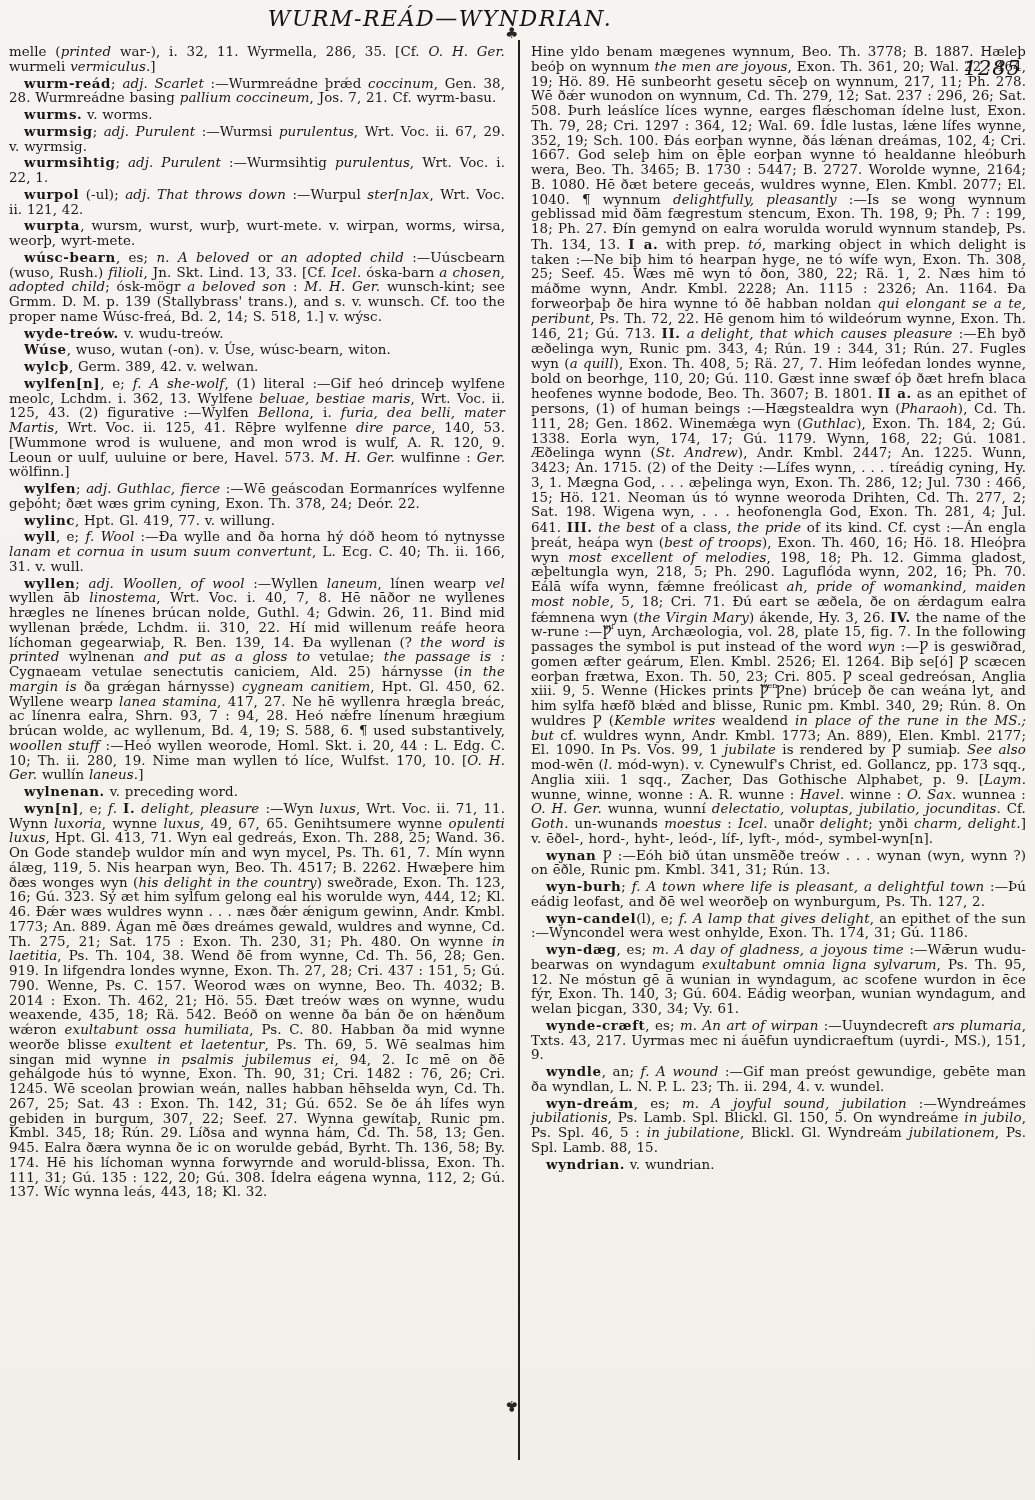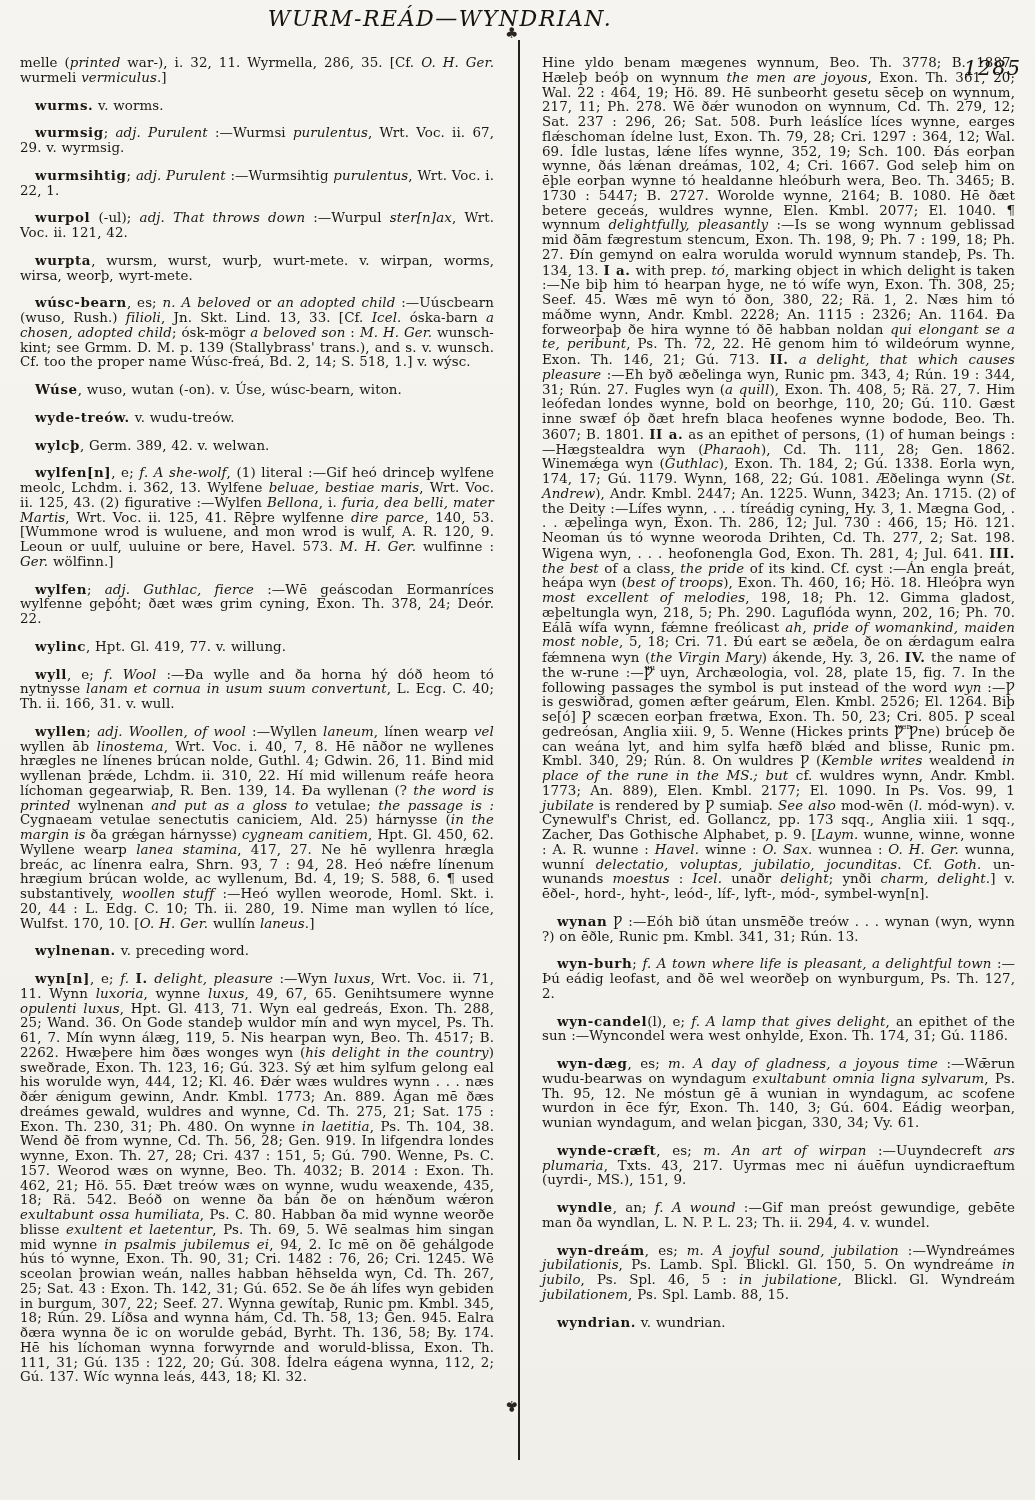--- a/index.html
+++ b/index.html
@@ -36,21 +36,21 @@
   .divider{
     position:absolute;left:518px;top:40px;height:1420px;width:1.5px;
     background:#24201c;
   }
   .ornament{
     position:absolute;left:505px;font-size:15px;color:#2a251f;
     font-family:"DejaVu Sans", sans-serif;line-height:1;
   }
   .ornament.top{top:26px;}
   .ornament.bottom{top:1398px;transform:rotate(180deg);}
-  .entry{margin:12px;text-indent:15px;}
+  .entry{margin:1px;text-indent:15px;}
   .entry.noindent{text-indent:0;}
   .entry b{font-weight:700;letter-spacing:0.6px;}
   .entry i{font-style:italic;}
   .supnote{
     display:inline-block;font-size:8px;line-height:0;width:0;
     overflow:visible;white-space:nowrap;
     transform:translate(1px,-7px);letter-spacing:0;
   }
 </style>
 </head>
@@ -61,28 +61,29 @@
     <div class="title">WURM-REÁD—WYNDRIAN.</div>
     <div class="pagenum">1285</div>
   </div>
 
   <div class="ornament top">♣</div>
   <div class="divider"></div>
   <div class="ornament bottom">♣</div>
 
   <div class="col col-left">
       <p class="entry noindent">melle (<i>printed</i> war-), i. 32, 11. Wyrmella, 286, 35. [Cf. <i>O. H. Ger.</i> wurmeli <i>vermiculus</i>.]</p>
+      <p class="entry"><b>wurm-reád</b>; <i>adj. Scarlet</i> :—Wurmreádne þrǽd <i>coccinum</i>, Gen. 38, 28. Wurmreádne basing <i>pallium coccineum</i>, Jos. 7, 21. Cf. wyrm-basu.</p>
       <p class="entry"><b>wurms.</b> v. worms.</p>
       <p class="entry"><b>wurmsig</b>; <i>adj. Purulent</i> :—Wurmsi <i>purulentus</i>, Wrt. Voc. ii. 67, 29. v. wyrmsig.</p>
       <p class="entry"><b>wurmsihtig</b>; <i>adj. Purulent</i> :—Wurmsihtig <i>purulentus</i>, Wrt. Voc. i. 22, 1.</p>
       <p class="entry"><b>wurpol</b> (-ul); <i>adj. That throws down</i> :—Wurpul <i>ster[n]ax</i>, Wrt. Voc. ii. 121, 42.</p>
       <p class="entry"><b>wurpta</b>, wursm, wurst, wurþ, wurt-mete. v. wirpan, worms, wirsa, weorþ, wyrt-mete.</p>
       <p class="entry"><b>wúsc-bearn</b>, es; <i>n. A beloved</i> or <i>an adopted child</i> :—Uúscbearn (wuso, Rush.) <i>filioli</i>, Jn. Skt. Lind. 13, 33. [Cf. <i>Icel.</i> óska-barn <i>a chosen, adopted child</i>; ósk-mögr <i>a beloved son</i> : <i>M. H. Ger.</i> wunsch-kint; see Grmm. D. M. p. 139 (Stallybrass' trans.), and s. v. wunsch. Cf. too the proper name Wúsc-freá, Bd. 2, 14; S. 518, 1.] v. wýsc.</p>
+      <p class="entry"><b>wyde-treów.</b> v. wudu-treów.</p>
       <p class="entry"><b>Wúse</b>, wuso, wutan (-on). v. Úse, wúsc-bearn, witon.</p>
-      <p class="entry"><b>wyde-treów.</b> v. wudu-treów.</p>
       <p class="entry"><b>wylcþ</b>, Germ. 389, 42. v. welwan.</p>
       <p class="entry"><b>wylfen[n]</b>, e; <i>f. A she-wolf</i>, (1) literal :—Gif heó drinceþ wylfene meolc, Lchdm. i. 362, 13. Wylfene <i>beluae, bestiae maris</i>, Wrt. Voc. ii. 125, 43. (2) figurative :—Wylfen <i>Bellona</i>, i. <i>furia, dea belli, mater Martis</i>, Wrt. Voc. ii. 125, 41. Rēþre wylfenne <i>dire parce</i>, 140, 53. [Wummone wrod is wuluene, and mon wrod is wulf, A. R. 120, 9. Leoun or uulf, uuluine or bere, Havel. 573. <i>M. H. Ger.</i> wulfinne : <i>Ger.</i> wölfinn.]</p>
       <p class="entry"><b>wylfen</b>; <i>adj. Guthlac, fierce</i> :—Wē geáscodan Eormanríces wylfenne geþóht; ðæt wæs grim cyning, Exon. Th. 378, 24; Deór. 22.</p>
       <p class="entry"><b>wylinc</b>, Hpt. Gl. 419, 77. v. willung.</p>
       <p class="entry"><b>wyll</b>, e; <i>f. Wool</i> :—Ða wylle and ða horna hý dóð heom tó nytnysse <i>lanam et cornua in usum suum convertunt</i>, L. Ecg. C. 40; Th. ii. 166, 31. v. wull.</p>
       <p class="entry"><b>wyllen</b>; <i>adj. Woollen, of wool</i> :—Wyllen <i>laneum</i>, línen wearp <i>vel</i> wyllen āb <i>linostema</i>, Wrt. Voc. i. 40, 7, 8. Hē nāðor ne wyllenes hrægles ne línenes brúcan nolde, Guthl. 4; Gdwin. 26, 11. Bind mid wyllenan þrǽde, Lchdm. ii. 310, 22. Hí mid willenum reáfe heora líchoman gegearwiaþ, R. Ben. 139, 14. Ða wyllenan (? <i>the word is printed</i> wylnenan <i>and put as a gloss to</i> vetulae; <i>the passage is :</i> Cygnaeam vetulae senectutis caniciem, Ald. 25) hárnysse (<i>in the margin is</i> ða grǽgan hárnysse) <i>cygneam canitiem</i>, Hpt. Gl. 450, 62. Wyllene wearp <i>lanea stamina</i>, 417, 27. Ne hē wyllenra hrægla breác, ac línenra ealra, Shrn. 93, 7 : 94, 28. Heó nǽfre línenum hrægium brúcan wolde, ac wyllenum, Bd. 4, 19; S. 588, 6. ¶ used substantively, <i>woollen stuff</i> :—Heó wyllen weorode, Homl. Skt. i. 20, 44 : L. Edg. C. 10; Th. ii. 280, 19. Nime man wyllen tó líce, Wulfst. 170, 10. [<i>O. H. Ger.</i> wullín <i>laneus</i>.]</p>
       <p class="entry"><b>wylnenan.</b> v. preceding word.</p>
       <p class="entry"><b>wyn[n]</b>, e; <i>f.</i> <b>I.</b> <i>delight, pleasure</i> :—Wyn <i>luxus</i>, Wrt. Voc. ii. 71, 11. Wynn <i>luxoria</i>, wynne <i>luxus</i>, 49, 67, 65. Genihtsumere wynne <i>opulenti luxus</i>, Hpt. Gl. 413, 71. Wyn eal gedreás, Exon. Th. 288, 25; Wand. 36. On Gode standeþ wuldor mín and wyn mycel, Ps. Th. 61, 7. Mín wynn álæg, 119, 5. Nis hearpan wyn, Beo. Th. 4517; B. 2262. Hwæþere him ðæs wonges wyn (<i>his delight in the country</i>) sweðrade, Exon. Th. 123, 16; Gú. 323. Sý æt him sylfum gelong eal his worulde wyn, 444, 12; Kl. 46. Ðǽr wæs wuldres wynn . . . næs ðǽr ǽnigum gewinn, Andr. Kmbl. 1773; An. 889. Ágan mē ðæs dreámes gewald, wuldres and wynne, Cd. Th. 275, 21; Sat. 175 : Exon. Th. 230, 31; Ph. 480. On wynne <i>in laetitia</i>, Ps. Th. 104, 38. Wend ðē from wynne, Cd. Th. 56, 28; Gen. 919. In lifgendra londes wynne, Exon. Th. 27, 28; Cri. 437 : 151, 5; Gú. 790. Wenne, Ps. C. 157. Weorod wæs on wynne, Beo. Th. 4032; B. 2014 : Exon. Th. 462, 21; Hö. 55. Ðæt treów wæs on wynne, wudu weaxende, 435, 18; Rä. 542. Beóð on wenne ða bán ðe on hǽnðum wǽron <i>exultabunt ossa humiliata</i>, Ps. C. 80. Habban ða mid wynne weorðe blisse <i>exultent et laetentur</i>, Ps. Th. 69, 5. Wē sealmas him singan mid wynne <i>in psalmis jubilemus ei</i>, 94, 2. Ic mē on ðē gehálgode hús tó wynne, Exon. Th. 90, 31; Cri. 1482 : 76, 26; Cri. 1245. Wē sceolan þrowian weán, nalles habban hēhselda wyn, Cd. Th. 267, 25; Sat. 43 : Exon. Th. 142, 31; Gú. 652. Se ðe áh lífes wyn gebiden in burgum, 307, 22; Seef. 27. Wynna gewítaþ, Runic pm. Kmbl. 345, 18; Rún. 29. Líðsa and wynna hám, Cd. Th. 58, 13; Gen. 945. Ealra ðæra wynna ðe ic on worulde gebád, Byrht. Th. 136, 58; By. 174. Hē his líchoman wynna forwyrnde and woruld-blissa, Exon. Th. 111, 31; Gú. 135 : 122, 20; Gú. 308. Ídelra eágena wynna, 112, 2; Gú. 137. Wíc wynna leás, 443, 18; Kl. 32.</p>
     </div>
   <div class="col col-right">

